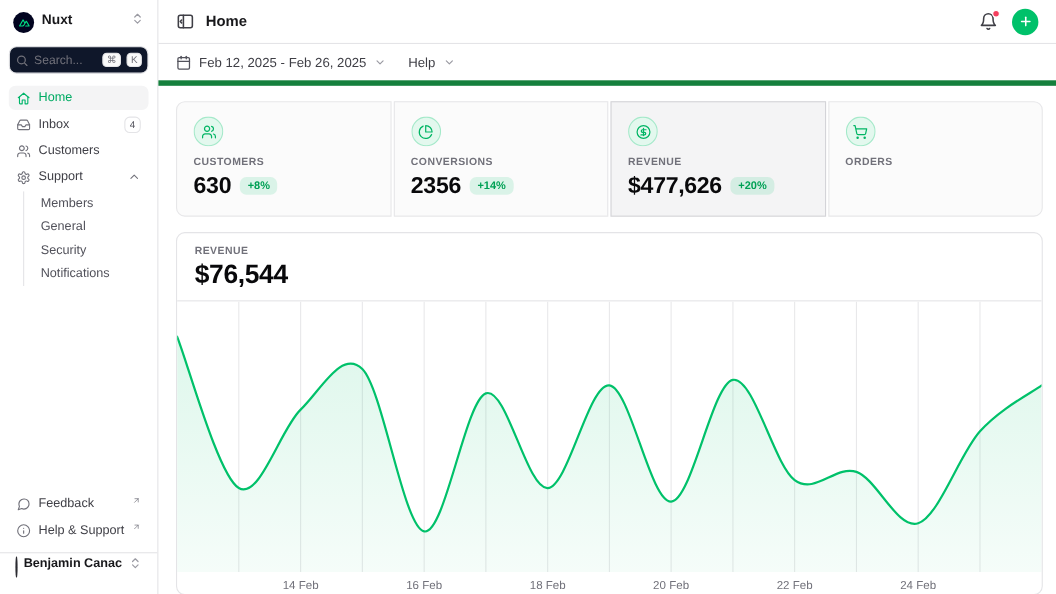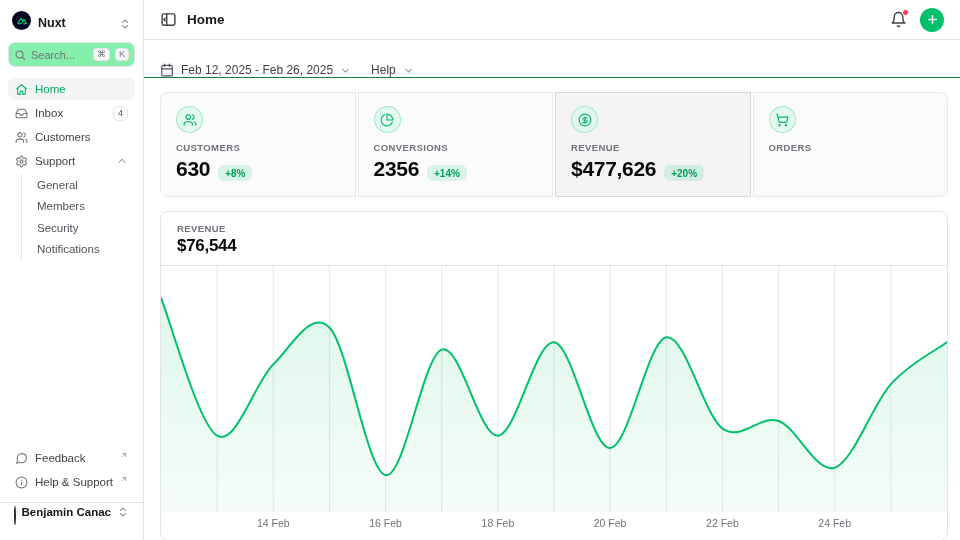--- a/index.html
+++ b/index.html
@@ -4,27 +4,27 @@
 <style>
   *{box-sizing:border-box}
   html,body{margin:0;padding:0}
   body{width:960px;height:540px;overflow:hidden;background:#fff;color:#18181b;
        font-family:"Liberation Sans",sans-serif;display:flex;font-size:12px}
   .icn{display:block;flex:none}
 
   
   .sidebar{width:144px;min-width:144px;height:100%;border-right:1px solid #e4e4e7;
            display:flex;flex-direction:column;padding:0 8px;background:#fff}
-  .sb-header{display:flex;align-items:flex-end;gap:7px;padding:11px 4px 5px}
+  .sb-header{display:flex;align-items:flex-start;gap:7px;padding:11px 4px 5px}
   .logo-circle{width:19px;height:19px;border-radius:50%;background:#020420;
                display:flex;align-items:center;justify-content:center}
   .brand-name{font-size:12.5px;font-weight:700;flex:1;color:#18181b}
   .muted-ic{color:#9b9ba3}
   .search-box{display:flex;align-items:center;gap:5px;border:1px solid #e4e4e7;border-radius:7px;
-              padding:0 5px;height:25px;margin:7px 0 11px;background:#86efac;cursor:pointer}
+              padding:0 5px;height:25px;margin:7px 0 11px;background:#0f172a;cursor:pointer}
   .search-ph{flex:1;font-size:11px;color:#71717a}
   .kbd{font-size:9px;color:#71717a;border:1px solid #e4e4e7;background:#fafafa;border-radius:4px;
        padding:1px 3px;line-height:1.1;min-width:8px;text-align:center}
   .sb-item{display:flex;align-items:center;gap:7px;height:22px;padding:0 7px;border-radius:6px;
            font-size:11.5px;font-weight:500;color:#3f3f46;margin-bottom:2px;cursor:pointer}
   .sb-item .icn{color:#71717a}
   .sb-item.active{background:#f4f4f5;color:#00ab63}
   .sb-item.active .icn{color:#00b56a}
   .sb-item .lbl{flex:1;white-space:nowrap;overflow:hidden}
   .chip{font-size:9px;border:1px solid #e4e4e7;border-radius:5px;padding:0 4px;color:#52525b;
@@ -47,50 +47,50 @@
   .top-header{height:40px;min-height:40px;border-bottom:1px solid #e4e4e7;display:flex;
               align-items:center;padding:0 16px;gap:10px}
   .icon-btn{background:none;border:none;padding:0;cursor:pointer;color:#3f3f46;display:flex}
   .page-title{font-size:13.5px;font-weight:700}
   .header-right{margin-left:auto;display:flex;align-items:center;gap:13px}
   .bell-wrap{position:relative;cursor:pointer;color:#3f3f46}
   .dot{position:absolute;top:-2px;right:-2px;width:7px;height:7px;border-radius:50%;
        background:#f43f5e;border:1.5px solid #fff}
   .add-btn{width:24px;height:24px;border-radius:50%;background:#00c16a;border:none;cursor:pointer;
            display:flex;align-items:center;justify-content:center;color:#fff}
-  .toolbar{height:38px;min-height:38px;border-bottom:1px solid #15803d;display:flex;
-           align-items:flex-end;padding:0 16px;gap:20px}
+  .toolbar{height:38px;min-height:38px;border-bottom:5px solid #15803d;display:flex;
+           align-items:center;padding:0 16px;gap:20px}
   .tb-btn{display:flex;align-items:center;gap:7px;font-size:12px;font-weight:500;color:#3f3f46;
           cursor:pointer;background:none;border:none;padding:0;font-family:inherit}
   .tb-btn .icn{color:#52525b}
   .tb-btn .chev{color:#9b9ba3}
 
   .content{flex:1;padding:14px 12px 0 16px;overflow:hidden}
 
   
   .stats{display:grid;grid-template-columns:repeat(4,1fr);gap:2px}
   .stat-card{height:105px;background:#fbfbfb;border:1px solid #e7e7e9;padding:13px 15px;cursor:pointer}
   .stat-card:first-child{border-radius:8px 0 0 8px}
   .stat-card:last-child{border-radius:0 8px 8px 0}
   .stat-card.selected{background:#f4f4f5;border-color:#d4d4d8}
   .stat-icon{width:27px;height:27px;border-radius:50%;background:#e3f8ee;
              box-shadow:inset 0 0 0 1px rgba(0,193,106,.28);display:flex;align-items:center;
              justify-content:center;color:#00b564}
   .stat-label{margin-top:9px;font-size:9.5px;font-weight:600;color:#71717a;letter-spacing:.4px}
-  .stat-value-row{margin-top:4px;display:flex;align-items:flex-end;gap:8px}
+  .stat-value-row{margin-top:4px;display:flex;align-items:center;gap:8px}
   .stat-value{font-size:21px;font-weight:700;letter-spacing:-.3px;color:#09090b}
   .delta{font-size:10px;font-weight:700;color:#00a155;background:rgba(0,193,106,.13);
          padding:2.5px 7px;border-radius:6px}
 
   
   .chart-card{margin-top:14px;border:1px solid #e4e4e7;border-radius:8px;background:#fff;
               height:330px;overflow:hidden}
   .chart-header{padding:11px 16px 9px;border-bottom:1px solid #e4e4e7}
   .chart-label{font-size:9.5px;font-weight:600;color:#71717a;letter-spacing:.4px}
-  .chart-value{font-size:17px;font-weight:700;margin-top:2px;letter-spacing:-.3px;color:#09090b}
+  .chart-value{font-size:24px;font-weight:700;margin-top:2px;letter-spacing:-.3px;color:#09090b}
   .chart-svg{display:block}
   .chart-svg text{font-family:"Liberation Sans",sans-serif;font-size:10.5px;fill:#71717a}
 </style>
 </head>
 <body>
 
 <aside class="sidebar">
   <div class="sb-header">
     <span class="logo-circle">
       <svg width="12" height="12" viewBox="0 0 24 24" fill="none">
@@ -143,22 +143,22 @@
         <svg class="icn " width="13" height="13" viewBox="0 0 24 24" fill="none" stroke="currentColor" stroke-width="1.9" stroke-linecap="round" stroke-linejoin="round">
           <path d="M12.22 2h-.44a2 2 0 0 0-2 2v.18a2 2 0 0 1-1 1.73l-.43.25a2 2 0 0 1-2 0l-.15-.08a2 2 0 0 0-2.73.73l-.22.38a2 2 0 0 0 .73 2.73l.15.1a2 2 0 0 1 1 1.72v.51a2 2 0 0 1-1 1.74l-.15.09a2 2 0 0 0-.73 2.73l.22.38a2 2 0 0 0 2.73.73l.15-.08a2 2 0 0 1 2 0l.43.25a2 2 0 0 1 1 1.73V20a2 2 0 0 0 2 2h.44a2 2 0 0 0 2-2v-.18a2 2 0 0 1 1-1.73l.43-.25a2 2 0 0 1 2 0l.15.08a2 2 0 0 0 2.73-.73l.22-.39a2 2 0 0 0-.73-2.73l-.15-.08a2 2 0 0 1-1-1.74v-.5a2 2 0 0 1 1-1.74l.15-.09a2 2 0 0 0 .73-2.73l-.22-.38a2 2 0 0 0-2.73-.73l-.15.08a2 2 0 0 1-2 0l-.43-.25a2 2 0 0 1-1-1.73V4a2 2 0 0 0-2-2z"></path>
           <circle cx="12" cy="12" r="3"></circle>
         </svg>
         <span class="lbl">Support</span>
         <svg class="icn muted-ic" width="12" height="12" viewBox="0 0 24 24" fill="none" stroke="currentColor" stroke-width="1.9" stroke-linecap="round" stroke-linejoin="round">
           <polyline points="6 14.5 12 8.5 18 14.5"></polyline>
         </svg>
       </div>
       <div class="sb-children">
+        <div class="sb-child">Members</div>
         <div class="sb-child">General</div>
-        <div class="sb-child">Members</div>
         <div class="sb-child">Security</div>
         <div class="sb-child">Notifications</div>
       </div>
     </nav>
 
   <div class="sb-spacer"></div>
 
   <div id="sidebar-footer">
       <div class="sb-item">
         <svg class="icn " width="13" height="13" viewBox="0 0 24 24" fill="none" stroke="currentColor" stroke-width="1.9" stroke-linecap="round" stroke-linejoin="round">

